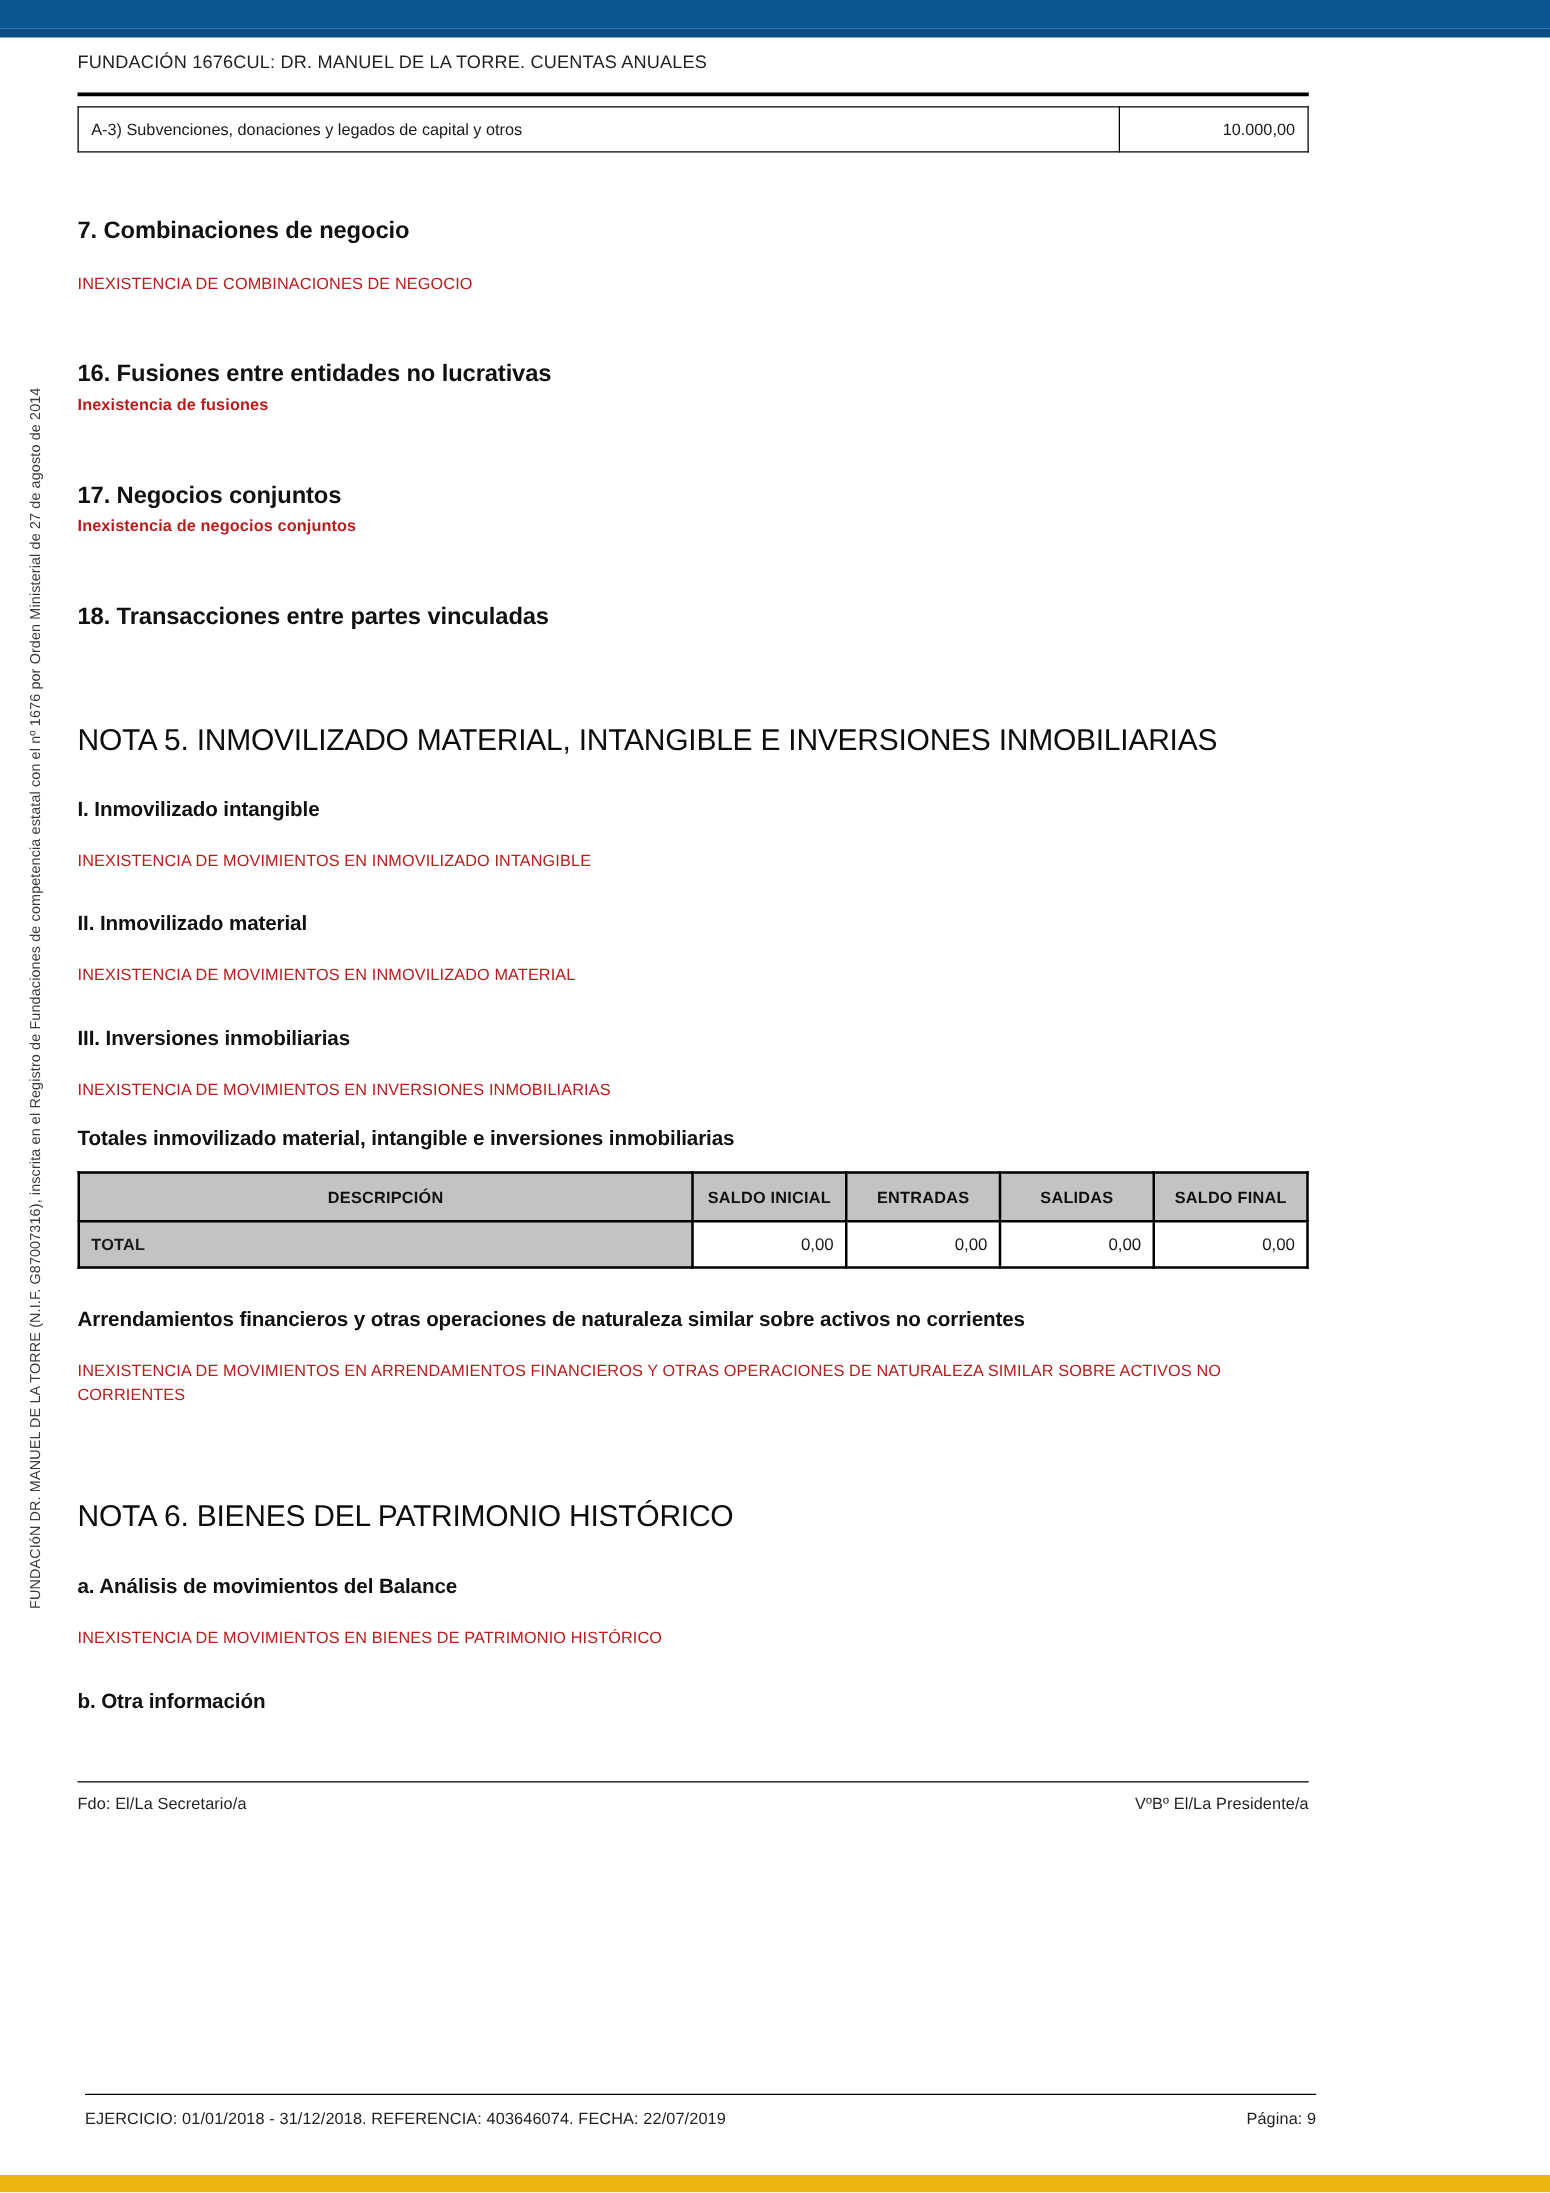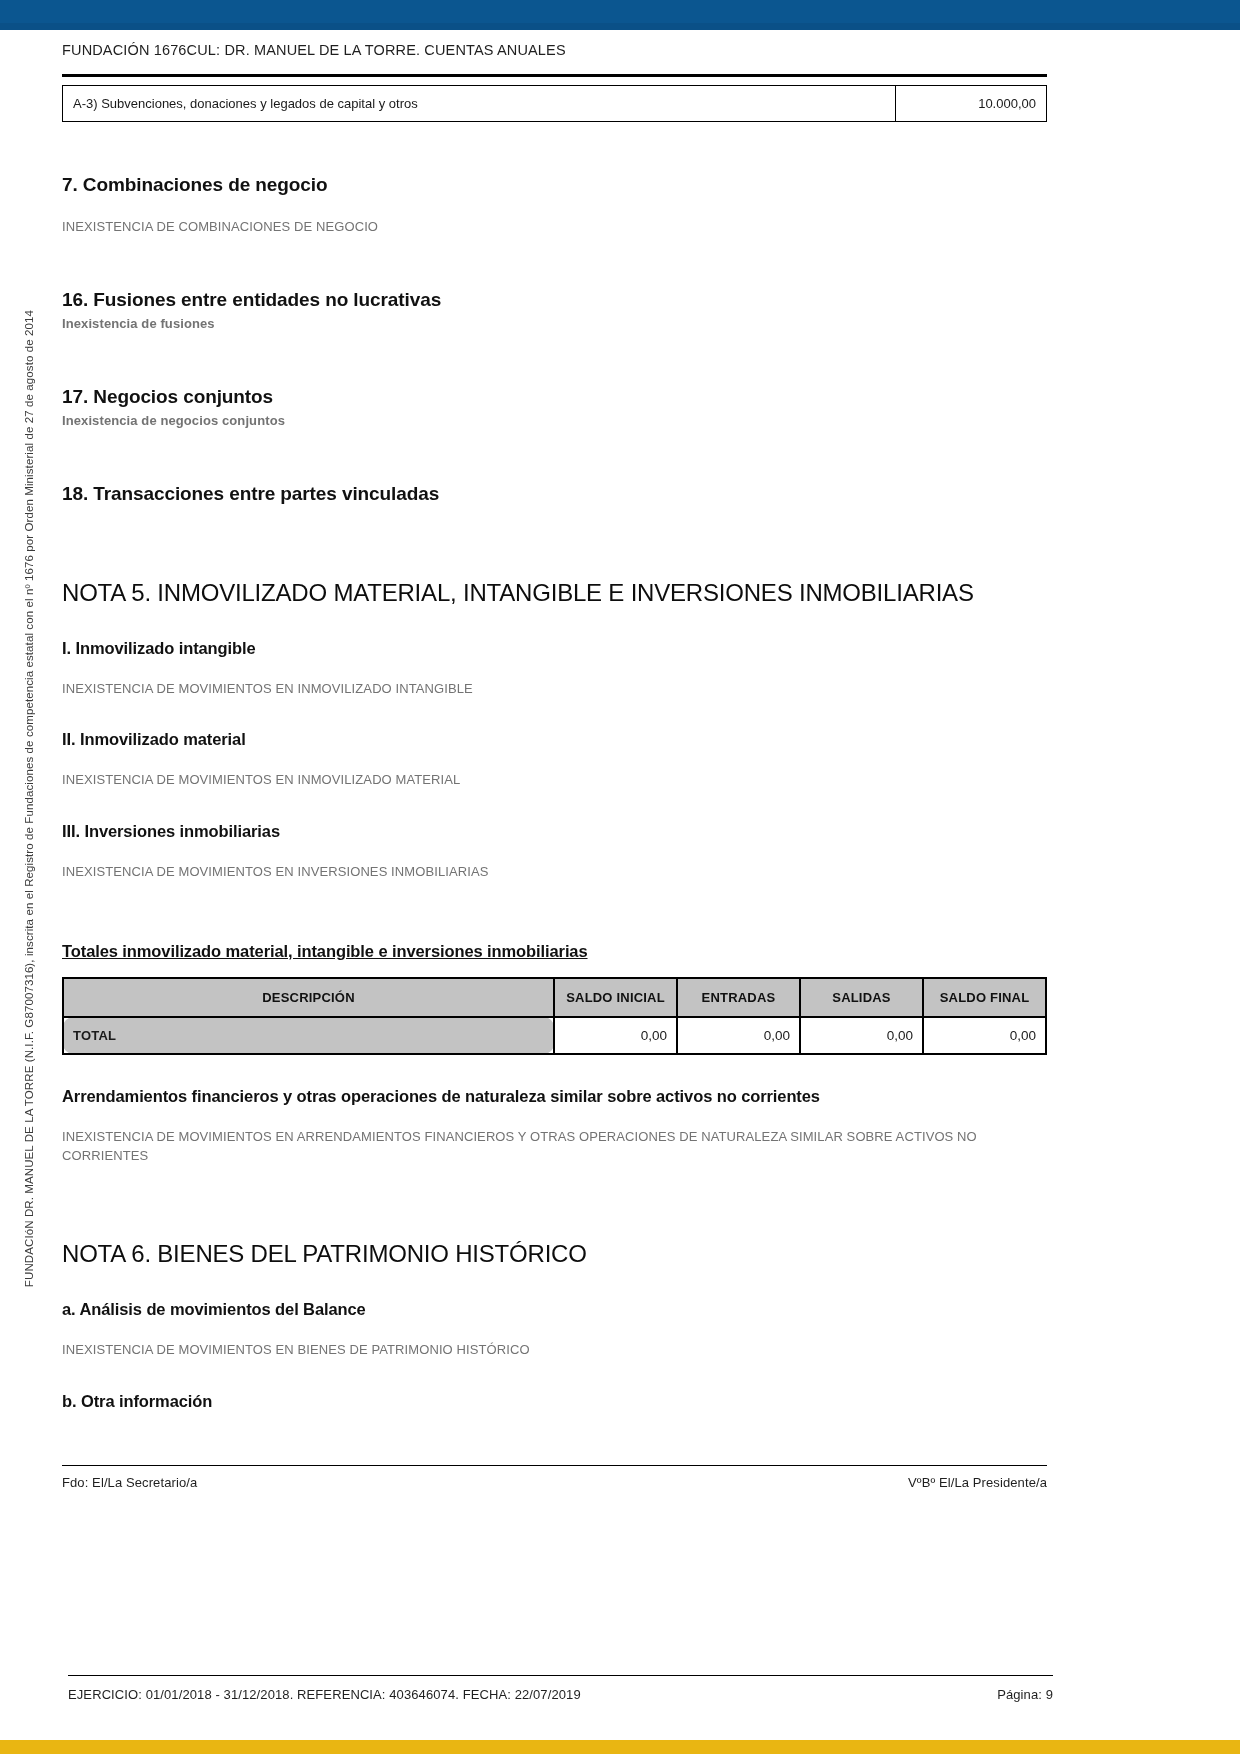--- a/index.html
+++ b/index.html
@@ -100,42 +100,42 @@
   h2.sec {
     font-size: 19px;
     font-weight: bold;
     margin: 52px 0 0 0;
     letter-spacing: -0.1px;
     color: #111111;
   }
   h2.sec.tight { margin-bottom: 2px; }
   p.body {
     font-size: 13px;
-    color: #737373;
+    color: #b91c1c;
     margin: 22px 0 0 0;
     line-height: 1.45;
     letter-spacing: 0.1px;
   }
   p.body.tight { margin-top: 4px; font-weight: bold; }
 
   h1.nota {
     font-size: 24px;
     font-weight: normal;
     margin: 74px 0 0 0;
     letter-spacing: -0.2px;
     color: #0d0d0d;
   }
   h3.sub {
     font-size: 16.5px;
     font-weight: bold;
     margin: 32px 0 0 0;
     color: #111111;
     letter-spacing: -0.1px;
   }
-  h3.sub.totales { margin-top: 60px; text-decoration: underline; }
+  h3.sub.totales { margin-top: 20px; }
   h3.sub.arr { }
 
   
   table.data {
     border-collapse: collapse;
     width: 985px;
     table-layout: fixed;
     margin-top: 16px;
   }
   table.data th {
@@ -155,21 +155,20 @@
     padding: 10px 9px;
     text-align: right;
     color: #1a1a1a;
   }
   table.data td.rowlabel {
     background: #c3c3c3;
     text-align: left;
     font-weight: bold;
     font-size: 13px;
     letter-spacing: 0.2px;
-    border-radius: 10px;
   }
 
   
   .sig-rule {
     border-top: 1.5px solid #000000;
     width: 985px;
     margin-top: 54px;
   }
   .sig-row {
     display: flex;

